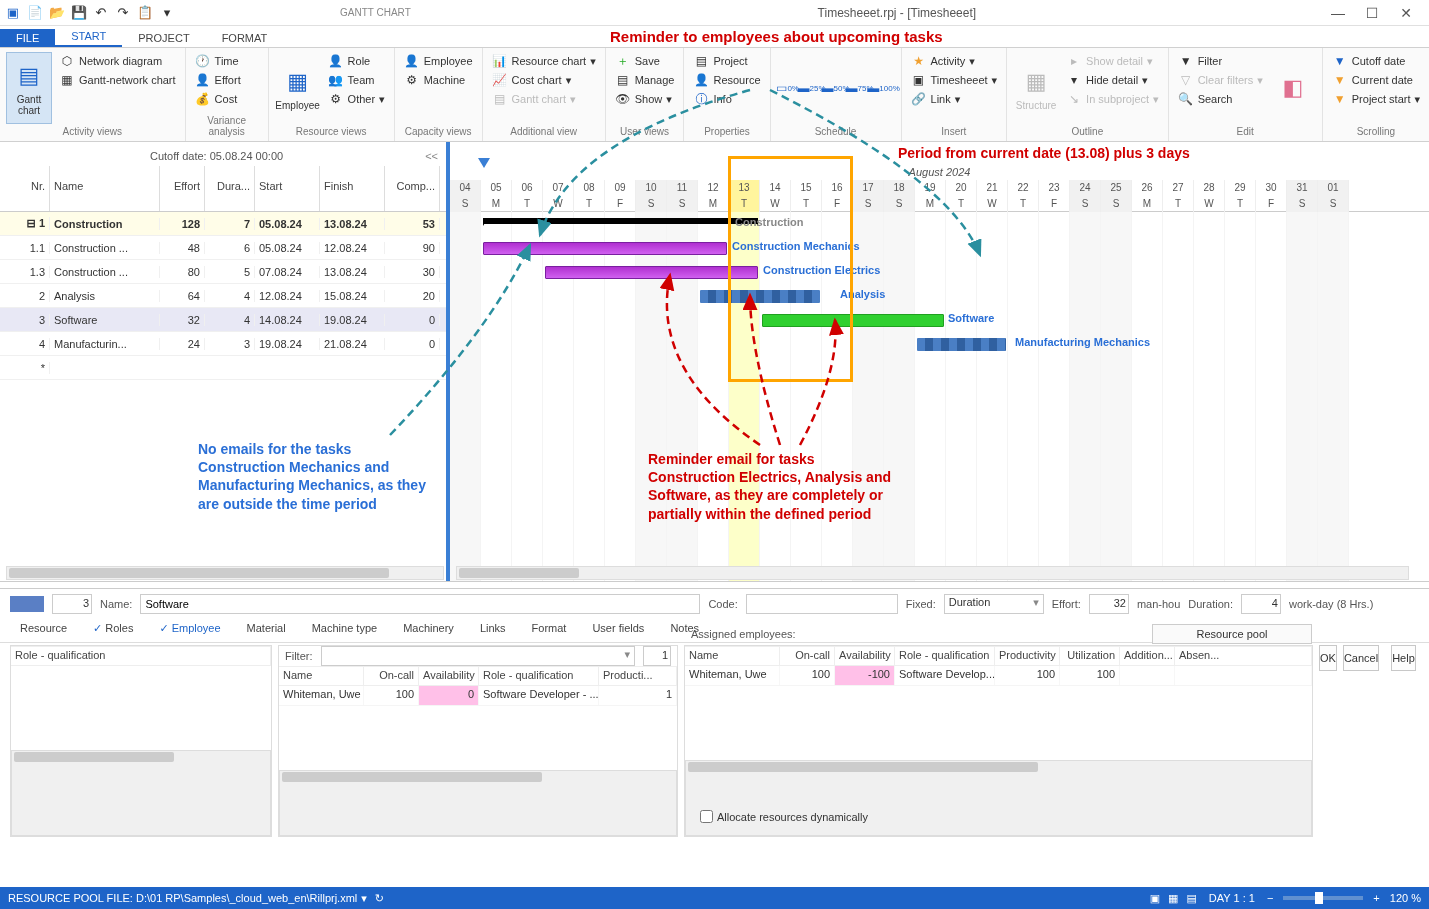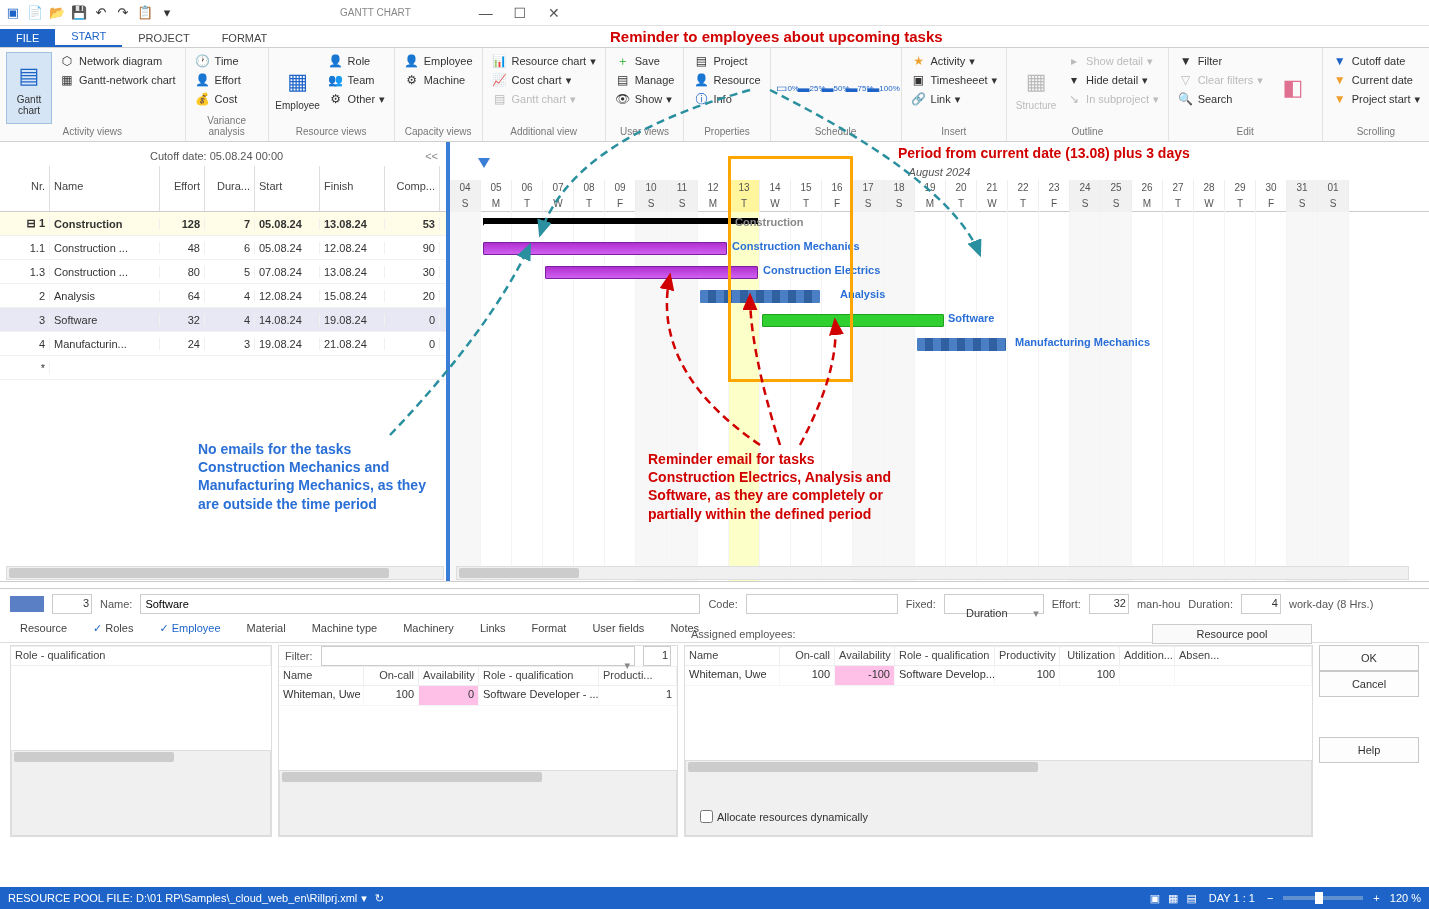--- a/index.html
+++ b/index.html
@@ -86,37 +86,37 @@
   .hsb { flex:1; height:14px; background:#f0f0f0; border:1px solid #ddd; position:relative; }
   .hsb-thumb { position:absolute; top:1px; height:10px; background:#ccc; border-radius:2px; }
 
   
   .detail { position: absolute; left: 0; right: 0; top: 588px; height: 255px; border-top: 1px solid #ccc; background:#fff; }
   .drow1 { height: 30px; display: flex; align-items: center; gap: 8px; padding: 0 10px; }
   .colorchip { width: 34px; height: 16px; background: #5a7fc5; }
   .numbox { width: 40px; height: 20px; border:1px solid #ccc; text-align:right; padding:2px; }
   .lbl { color: #555; }
   .namebox { flex: 0 0 560px; height: 20px; border:1px solid #ccc; padding: 2px 4px; }
-  .sel { height: 20px; border:1px solid #ccc; padding:12px 18px 1px 4px; min-width:100px; position:relative;text-align:center; }
+  .sel { height: 20px; border:1px solid #ccc; padding:1px 18px 1px 4px; min-width:100px; position:relative; }
   .sel::after { content:'▾'; position:absolute; right:4px; color:#888; }
   .dtabs { height: 24px; display:flex; border-bottom:1px solid #ddd; padding-left: 10px; gap: 6px; }
   .dtab { padding: 3px 10px; cursor:pointer; color:#444; }
   .dtab.active { color:#1e64c8; }
   .dtab .chk { color:#1e64c8; margin-right:3px; }
   .dbody { position:absolute; top:56px; left:10px; right:10px; bottom:6px; display:flex; gap:6px; }
   .dpanel { border:1px solid #ddd; flex:1; display:flex; flex-direction:column; min-width:0; }
   .dpanel.left { flex:0 0 262px; }
   .dpanel.mid { flex:0 0 400px; }
   .dpanel-head { height:20px; display:flex; align-items:center; padding:0 6px; gap:8px; }
   .dtable-head { display:flex; height:20px; border-top:1px solid #eee; border-bottom:1px solid #eee; }
   .dth { padding:2px 4px; border-right:1px solid #eee; color:#444; overflow:hidden; white-space:nowrap; }
   .dtr { display:flex; height:20px; border-bottom:1px solid #f5f5f5; }
   .dtd { padding:2px 4px; border-right:1px solid #f7f7f7; overflow:hidden; white-space:nowrap; }
   .pink { background:#ffc0e8; }
-  .btnpanel { width: 100px; display:flex; flex-direction:column; }
+  .btnpanel { width: 100px; display:flex; flex-direction:row; gap:6px; }
   .btn { height: 26px; border:1px solid #c8c8c8; background:#fdfdfd; display:flex; align-items:center; justify-content:center; cursor:pointer; }
   .allocate { position:absolute; left: 700px; bottom: 20px; display:flex; align-items:flex-end; gap:4px; }
   .poolbtn { position:absolute; right:0; top:-22px; width:160px; height:20px; border:1px solid #ccc; text-align:center; line-height:18px; cursor:pointer; background:#fafafa; }
 
   
   .status { position:absolute; left:0; right:0; bottom:0; height:22px; background:#1e64c8; color:#fff; display:flex; align-items:center; padding:0 8px; font-size:11px; }
   .status .sp { flex:1; }
   .status .sicon2 { margin:0 4px; cursor:pointer; }
   .slider { width:80px; height:4px; background:#6090d0; position:relative; margin:0 6px; }
   .slider::after { content:''; position:absolute; left:40%; top:-4px; width:8px; height:12px; background:#fff; }
@@ -133,20 +133,21 @@
     <span class="qat-icon" style="color:#1e64c8">▣</span>
     <span class="qat-icon" style="color:#f0a030">📄</span>
     <span class="qat-icon" style="color:#f0a030">📂</span>
     <span class="qat-icon" style="color:#1e64c8">💾</span>
     <span class="qat-icon">↶</span>
     <span class="qat-icon">↷</span>
     <span class="qat-icon">📋</span>
     <span class="qat-icon">▾</span>
   </div>
   <div class="title-tab">GANTT CHART</div>
+  <div class="win-title">Timesheeet.rpj - [Timesheeet]</div>
   <div class="win-btns">
     <span class="win-btn">—</span>
     <span class="win-btn">☐</span>
     <span class="win-btn">✕</span>
   </div>
 </div>
 
 <div class="ribbon-tabs">
   <div class="rtab file">FILE</div>
   <div class="rtab active">START</div>

